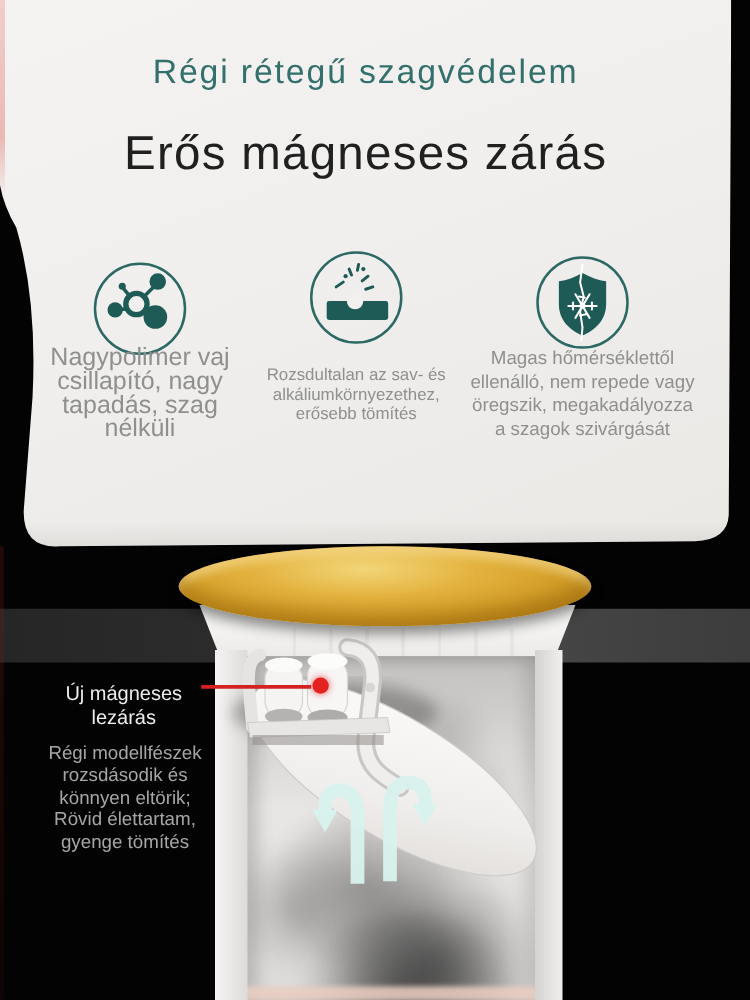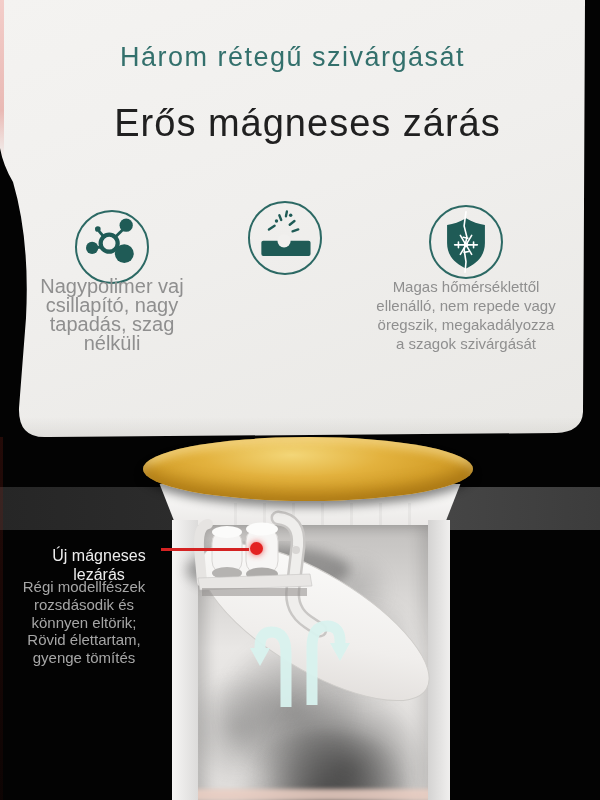--- a/index.html
+++ b/index.html
@@ -11,21 +11,21 @@
         background:linear-gradient(160deg,#f4f3f1 0%,#f0efed 45%,#e9e8e5 100%);
         clip-path:path("M 0 0 L 585 0 L 583 412 Q 582 432 556 433 L 48 437 Q 18 439 19 408 L 26 318 Q 30 240 13 182 Q 3 165 0 148 Z");}
   .card::after{content:"";position:absolute;left:0;right:0;bottom:0;height:28px;
         background:linear-gradient(rgba(0,0,0,0),rgba(120,115,105,.16));}
   .pink-edge{position:absolute;left:0;top:0;width:4px;height:158px;
         background:linear-gradient(#f3cdc9,#e9b9b4 70%,rgba(233,185,180,0));}
 
   .title{position:absolute;left:0;top:42px;width:585px;margin:0;text-align:center;
          font-size:27px;font-weight:500;letter-spacing:1.5px;color:var(--teal-title,#33706c);}
   .heading{position:absolute;left:0;top:102px;width:585px;margin:0;text-align:center;
-         font-size:38px;font-weight:400;letter-spacing:1px;color:var(--heading,#202020);padding-left:15px;}
+         font-size:38px;font-weight:400;letter-spacing:1px;color:var(--heading,#202020);}
 
   
   .feature{position:absolute;top:195px;text-align:center;}
   .f1{left:14px;width:196px;}
   .f2{left:187px;width:196px;}
   .f3{left:366px;width:200px;}
   .ring{width:74px;height:74px;border:2px solid var(--ring-teal,#2c6964);border-radius:50%;
         margin:0 auto;display:flex;align-items:center;justify-content:center;box-sizing:border-box;}
   .f1 .ring{margin-top:15px;}
   .f2 .ring{margin-top:6px;}
@@ -74,21 +74,21 @@
   .mech-svg{position:absolute;left:150px;top:490px;z-index:12;}
   .arrows-svg{position:absolute;left:240px;top:613px;z-index:14;}
 
   
   .callout-new{position:absolute;left:0;top:531px;width:168px;z-index:30;margin:15px;text-align:center;
       white-space:pre;font-size:16px;line-height:19px;color:var(--callout-white,#ededed);}
   .callout-line{position:absolute;left:161px;top:548px;width:88px;height:2.5px;z-index:30;
       background:var(--callout-red,#d42222);}
   .callout-dot{position:absolute;left:250px;top:542px;width:13px;height:13px;border-radius:50%;z-index:30;
       background:#e32222;box-shadow:0 0 6px rgba(235,45,45,.85);}
-  .callout-old{position:absolute;left:0;top:578px;width:168px;z-index:30;margin:0;text-align:center;
+  .callout-old{position:absolute;left:0;top:578px;width:168px;z-index:30;margin:16px;text-align:center;
       white-space:pre;font-size:15px;line-height:17.8px;color:var(--callout-gray,#a6a6a6);}
 </style>
 </head>
 <body>
 
 <div class="canvas">
 
   <div class="gray-band"></div>
   <div class="left-red-edge"></div>
 
@@ -141,21 +141,21 @@
     <g fill="var(--arrow-cyan,#d9f3ef)" stroke="none">
       <polygon points="10,35 30,35 20,53"></polygon>
       <polygon points="90,30 110,30 100,48"></polygon>
     </g>
   </svg>
 
   <div class="gasket"></div>
 
   <div class="card">
     <div class="pink-edge"></div>
-    <h2 class="title">Három rétegű szivárgását</h2>
+    <h2 class="title">Régi rétegű szagvédelem</h2>
     <h1 class="heading">Erős mágneses zárás</h1>
 
     <div class="feature f1">
       <div class="ring">
         <svg width="70" height="70" viewBox="0 0 74 74">
           <g stroke="var(--icon-teal,#1f5b56)" stroke-width="3" fill="none">
             <line x1="40" y1="27" x2="51" y2="16"></line>
             <line x1="41" y1="39" x2="49" y2="43"></line>
             <line x1="26" y1="37" x2="18" y2="38"></line>
             <line x1="29" y1="27" x2="23" y2="20"></line>
@@ -186,20 +186,23 @@
             <path d="M 39 9 l -1 5"></path>
             <path d="M 47 19 l -5 4"></path>
             <path d="M 51 28 l -6 2"></path>
           </g>
           <g fill="var(--icon-teal,#1f5b56)">
             <circle cx="28" cy="19" r="1.8"></circle>
               <circle cx="43" cy="13" r="1.8"></circle>
           </g>
         </svg>
       </div>
+      <p>Rozsdultalan az sav- és
+alkáliumkörnyezethez,
+erősebb tömítés</p>
     </div>
 
     <div class="feature f3">
       <div class="ring">
         <svg width="70" height="70" viewBox="0 0 74 74">
           <path d="M 37 12 C 30 16 24 18 17 19 L 17 38 C 17 52 26 60 37 65 C 48 60 57 52 57 38 L 57 19 C 50 18 44 16 37 12 Z" fill="var(--icon-teal,#1f5b56)"></path>
           <g stroke="#ffffff" stroke-width="1.7" fill="none" stroke-linecap="round">
             <path d="M 37 5 L 35 20 L 38 32 L 35 45 L 37 58 L 36 69"></path>
             <path d="M 37 40 L 49 40"></path>
               <path d="M 37 40 L 43 50"></path>

